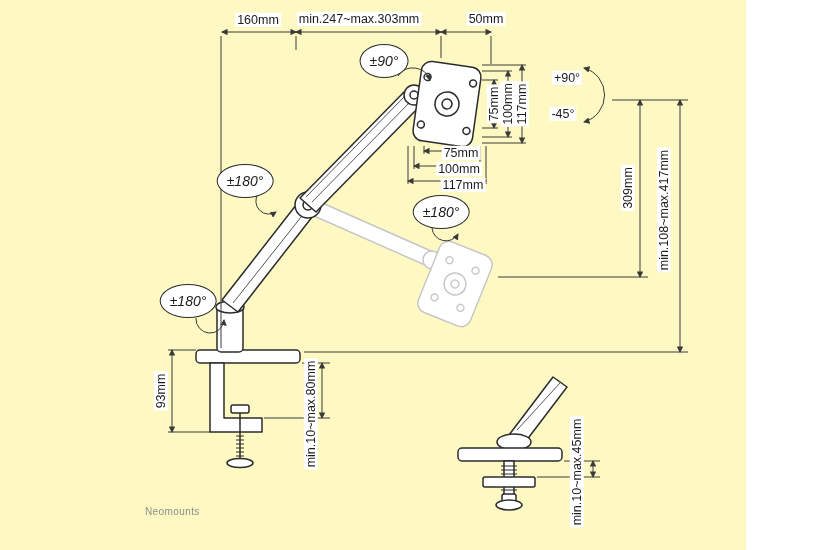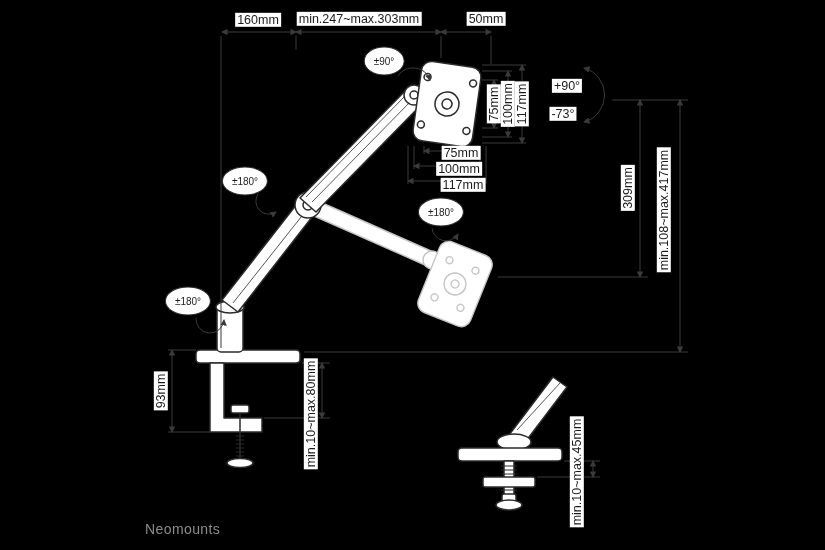--- a/index.html
+++ b/index.html
@@ -1,27 +1,27 @@
 <!DOCTYPE html>
 <html><head>
 <meta charset="utf-8">
 <style>
   html,body{margin:0;padding:0;background:#ffffff;}
-  .canvas{position:relative;width:825px;height:550px;background:#000000;
+  .canvas{position:relative;width:746px;height:550px;background:#fef9c3;
           font-family:"Liberation Sans", sans-serif;overflow:hidden;}
   .canvas svg{position:absolute;left:0;top:0;}
   .lbl{position:absolute;font-size:12.5px;color:#1c1c1c;white-space:nowrap;
        background:#ffffff;padding:0 2px;line-height:1.15;
        transform:translate(-50%,-50%);}
   .lbl.vert{transform:translate(-50%,-50%) rotate(-90deg);}
   .angle{position:absolute;transform:translate(-50%,-50%);
          border:1.4px solid #2b2b2b;border-radius:50%;
-         padding:8px 9px;font-size:10px;color:#1c1c1c;background:#ffffff;
-         white-space:nowrap;}
-  .brand{position:absolute;left:145px;top:521px;font-size:14px;
+         padding:8px 9px;font-size:14px;color:#1c1c1c;background:#ffffff;
+         white-space:nowrap;font-style:italic;}
+  .brand{position:absolute;left:145px;top:506px;font-size:10px;
          color:#8c8c8c;letter-spacing:.4px;}
 </style>
 </head>
 <body>
 
 <div class="canvas">
 
   <svg width="825" height="550" viewBox="0 0 825 550">
     <defs>
       <marker id="arw" viewBox="0 0 10 10" refX="8.5" refY="5" markerWidth="6.5" markerHeight="6.5" orient="auto-start-reverse">
@@ -170,22 +170,22 @@
   <div class="lbl" style="left:459px;top:169px">100mm</div>
   <div class="lbl" style="left:463px;top:185px">117mm</div>
 
   <div class="lbl vert" style="left:628px;top:188px">309mm</div>
   <div class="lbl vert" style="left:664px;top:210px">min.108~max.417mm</div>
 
   <div class="lbl vert" style="left:161px;top:391px">93mm</div>
   <div class="lbl vert" style="left:311px;top:414px">min.10~max.80mm</div>
   <div class="lbl vert" style="left:577px;top:472px">min.10~max.45mm</div>
 
-  <div class="lbl" style="left:567px;top:86px">+90°</div>
-  <div class="lbl" style="left:563px;top:114px">-73°</div>
+  <div class="lbl" style="left:567px;top:78px">+90°</div>
+  <div class="lbl" style="left:563px;top:114px">-45°</div>
 
   <div class="angle" style="left:384px;top:61px">±90°</div>
   <div class="angle" style="left:245px;top:181px">±180°</div>
   <div class="angle" style="left:441px;top:212px">±180°</div>
   <div class="angle" style="left:188px;top:301px">±180°</div>
 
   <div class="brand">Neomounts</div>
 
 </div>
 

